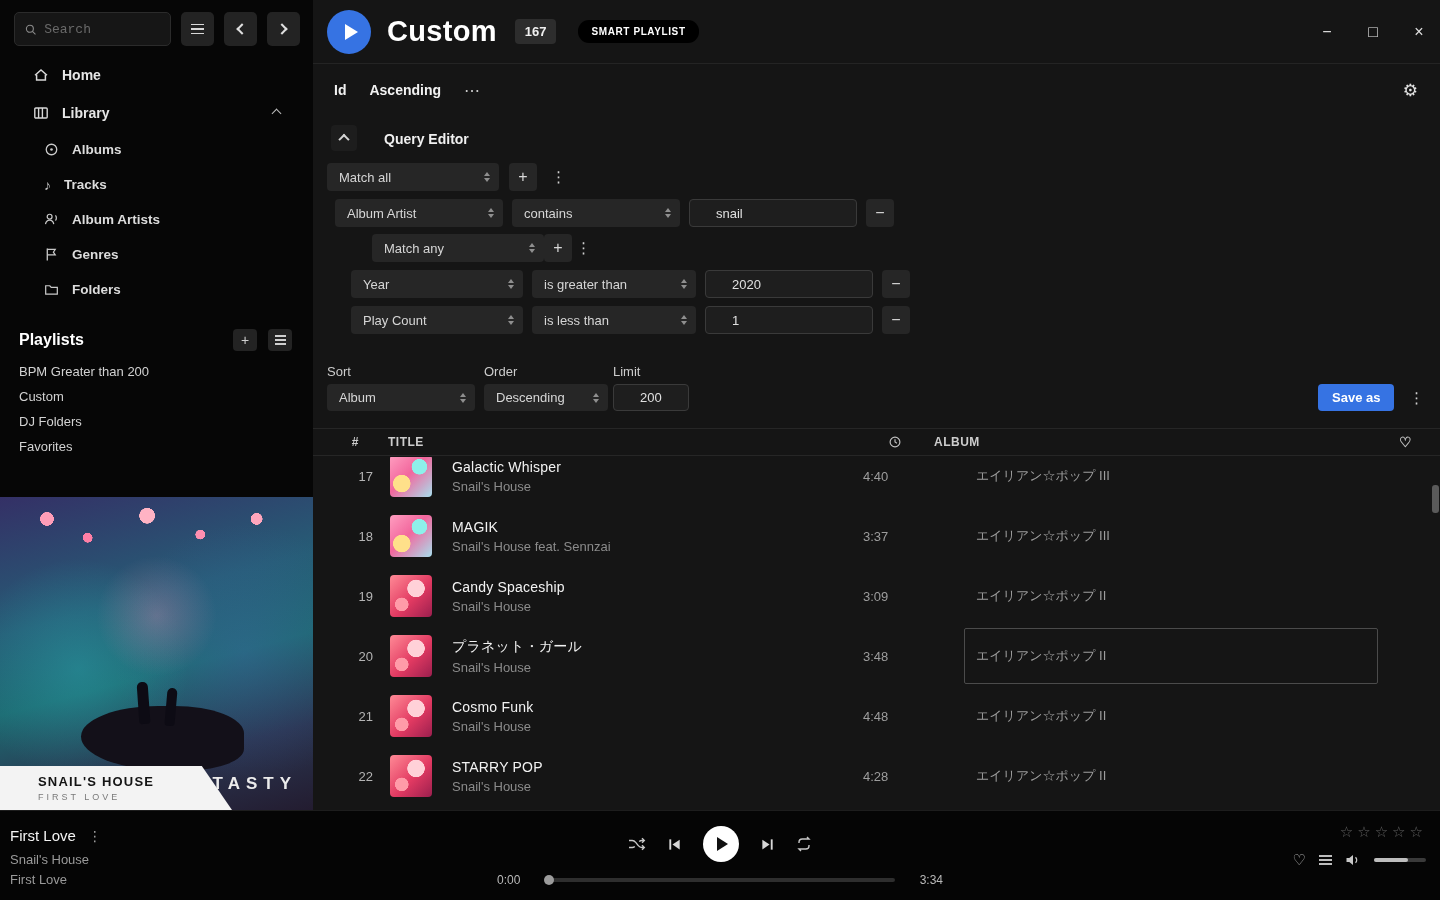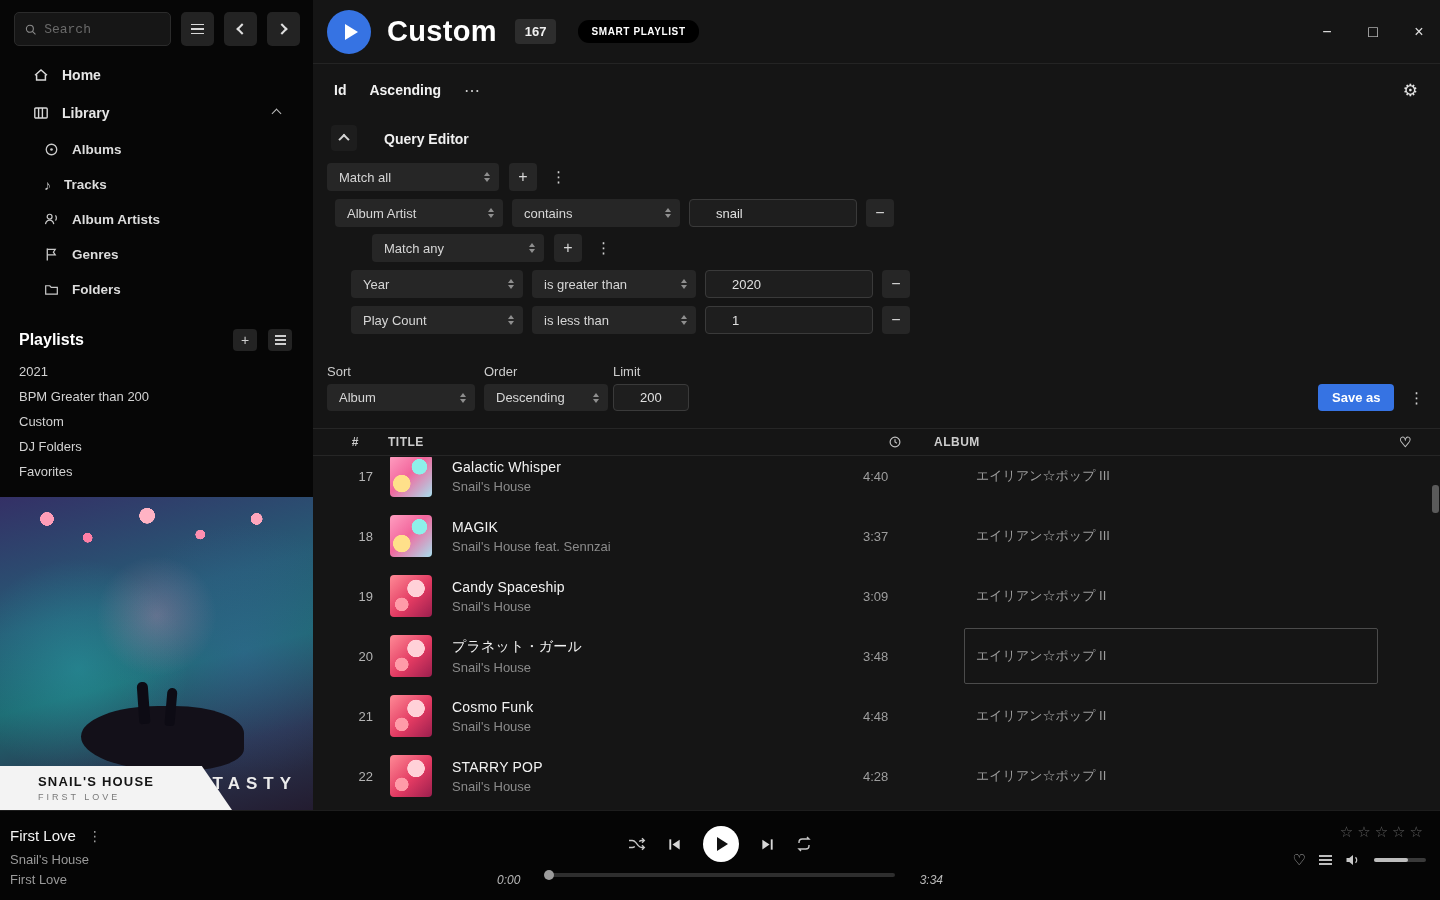--- a/index.html
+++ b/index.html
@@ -125,21 +125,21 @@
   .np-title { font-size:15px; color:#f4f4f4; }
   .np-kebab { color:#9f9f9f; font-size:14px; cursor:pointer; }
   .np-artist { font-size:13px; color:#9a9a9a; margin-top:8px; cursor:pointer; }
   .np-album { font-size:13px; color:#9a9a9a; margin-top:5px; cursor:pointer; }
 
   .pc-row { position:absolute; left:50%; top:15px; transform:translateX(-50%); display:flex; align-items:center; gap:21px; }
   .pc-ic { color:#c8c8c8; cursor:pointer; display:flex; align-items:center; }
   .play-big { width:36px; height:36px; border-radius:50%; background:#fff; display:flex; align-items:center; justify-content:center; cursor:pointer; }
   .play-big .tri { width:0; height:0; border-top:7px solid transparent; border-bottom:7px solid transparent; border-left:11px solid #101010; margin-left:3px; }
 
-  .progress { position:absolute; left:50%; top:62px; transform:translateX(-50%); width:446px; display:flex; gap:14px;font-style:italic; }
+  .progress { position:absolute; left:50%; top:62px; transform:translateX(-50%); width:446px; display:flex; align-items:center; gap:14px; }
   .ptime { font-size:12px; color:#b9b9b9; width:34px; }
   .ptime.right { text-align:right; }
   .pbar { flex:1; height:4px; background:#2e2e2e; border-radius:2px; position:relative; cursor:pointer; }
   .pthumb { position:absolute; left:-1px; top:50%; transform:translateY(-50%); width:10px; height:10px; border-radius:50%; background:#9c9c9c; }
 
   .rating { position:absolute; right:13px; top:12px; font-size:15px; letter-spacing:4px; color:#606060; cursor:pointer; }
   .r-ctrls { position:absolute; right:14px; top:40px; display:flex; align-items:center; gap:13px; }
   .r-ctrls .heart { color:#b5b5b5; font-size:15px; cursor:pointer; }
   .queue-ic { display:flex; flex-direction:column; gap:2.5px; cursor:pointer; }
   .queue-ic span { display:block; width:13px; height:1.5px; background:#bdbdbd; }
@@ -237,21 +237,20 @@
         <div class="pl-btn">
           <div class="bars">
               <span></span>
               <span></span>
               <span></span>
             </div>
         </div>
       </div>
     </div>
     <div>
-      <div class="pl-item">2021</div>
       <div class="pl-item">BPM Greater than 200</div>
       <div class="pl-item">Custom</div>
       <div class="pl-item">DJ Folders</div>
       <div class="pl-item">Favorites</div>
     </div>
 
     <div class="artwork">
       <div class="art-bg"></div>
       <div class="art-rock"></div>
       <div class="art-fig1"></div>
@@ -321,21 +320,21 @@
               <span class="tri-u"></span>
               <span class="tri-d"></span>
             </span>
         </div>
         <input class="txt-input" style="width: 168px;" value="snail">
         <div class="sq-btn">
             <span>−</span>
           </div>
       </div>
 
-      <div class="qe-row" style="left:24px; top:234px; gap:10px;padding-left:35px;">
+      <div class="qe-row" style="left:24px; top:234px; padding-left:35px;">
         <div class="sel" style="width:172px;">
           <span>Match any</span>
           <span class="spin">
               <span class="tri-u"></span>
               <span class="tri-d"></span>
             </span>
         </div>
         <div class="sq-btn">
             <span>+</span>
           </div>

